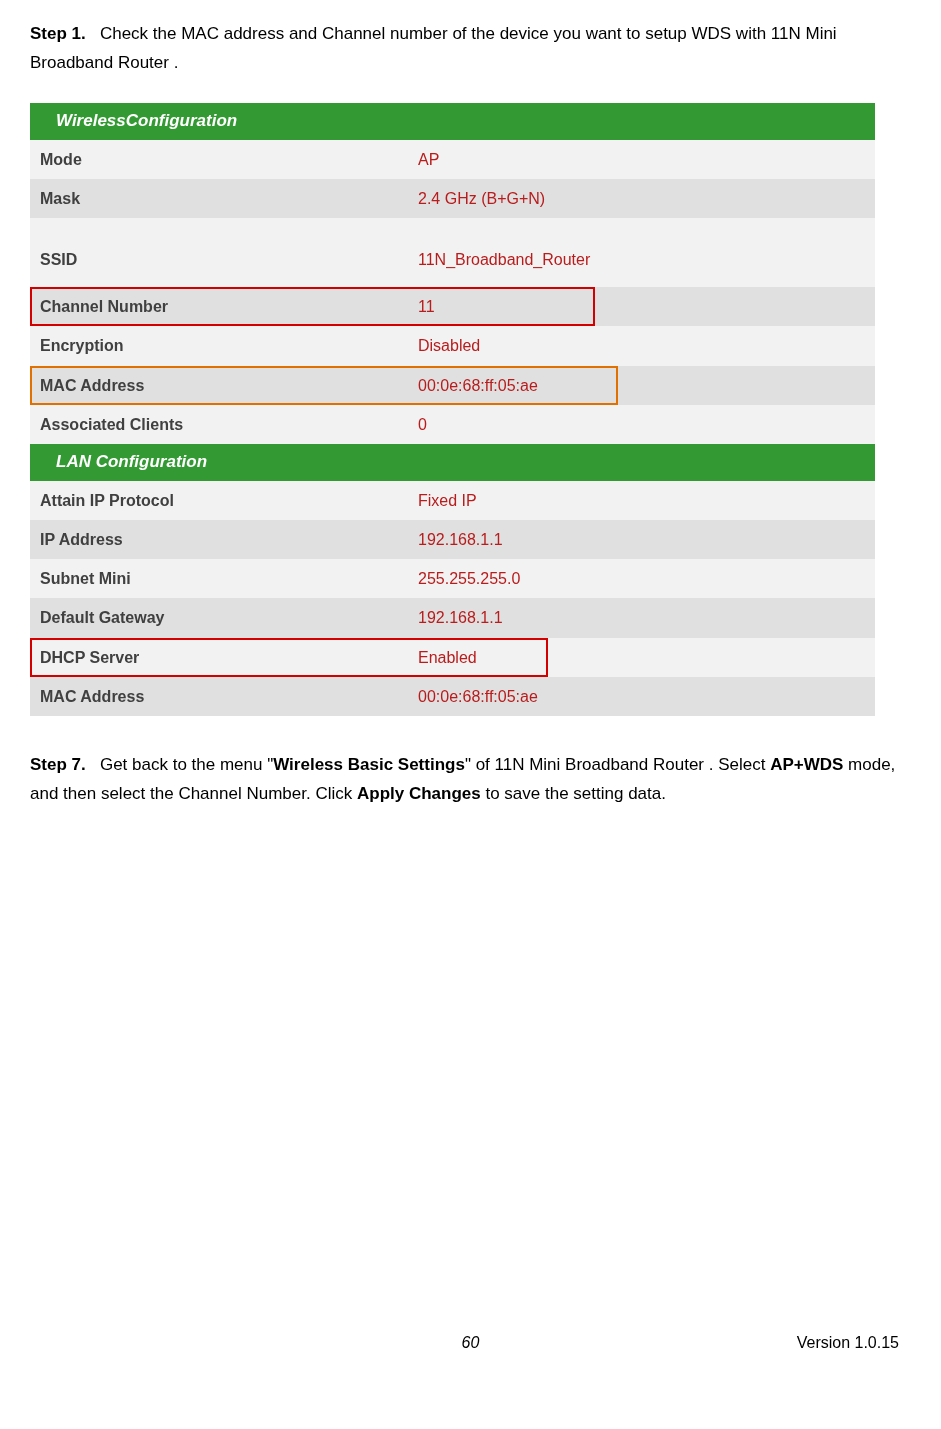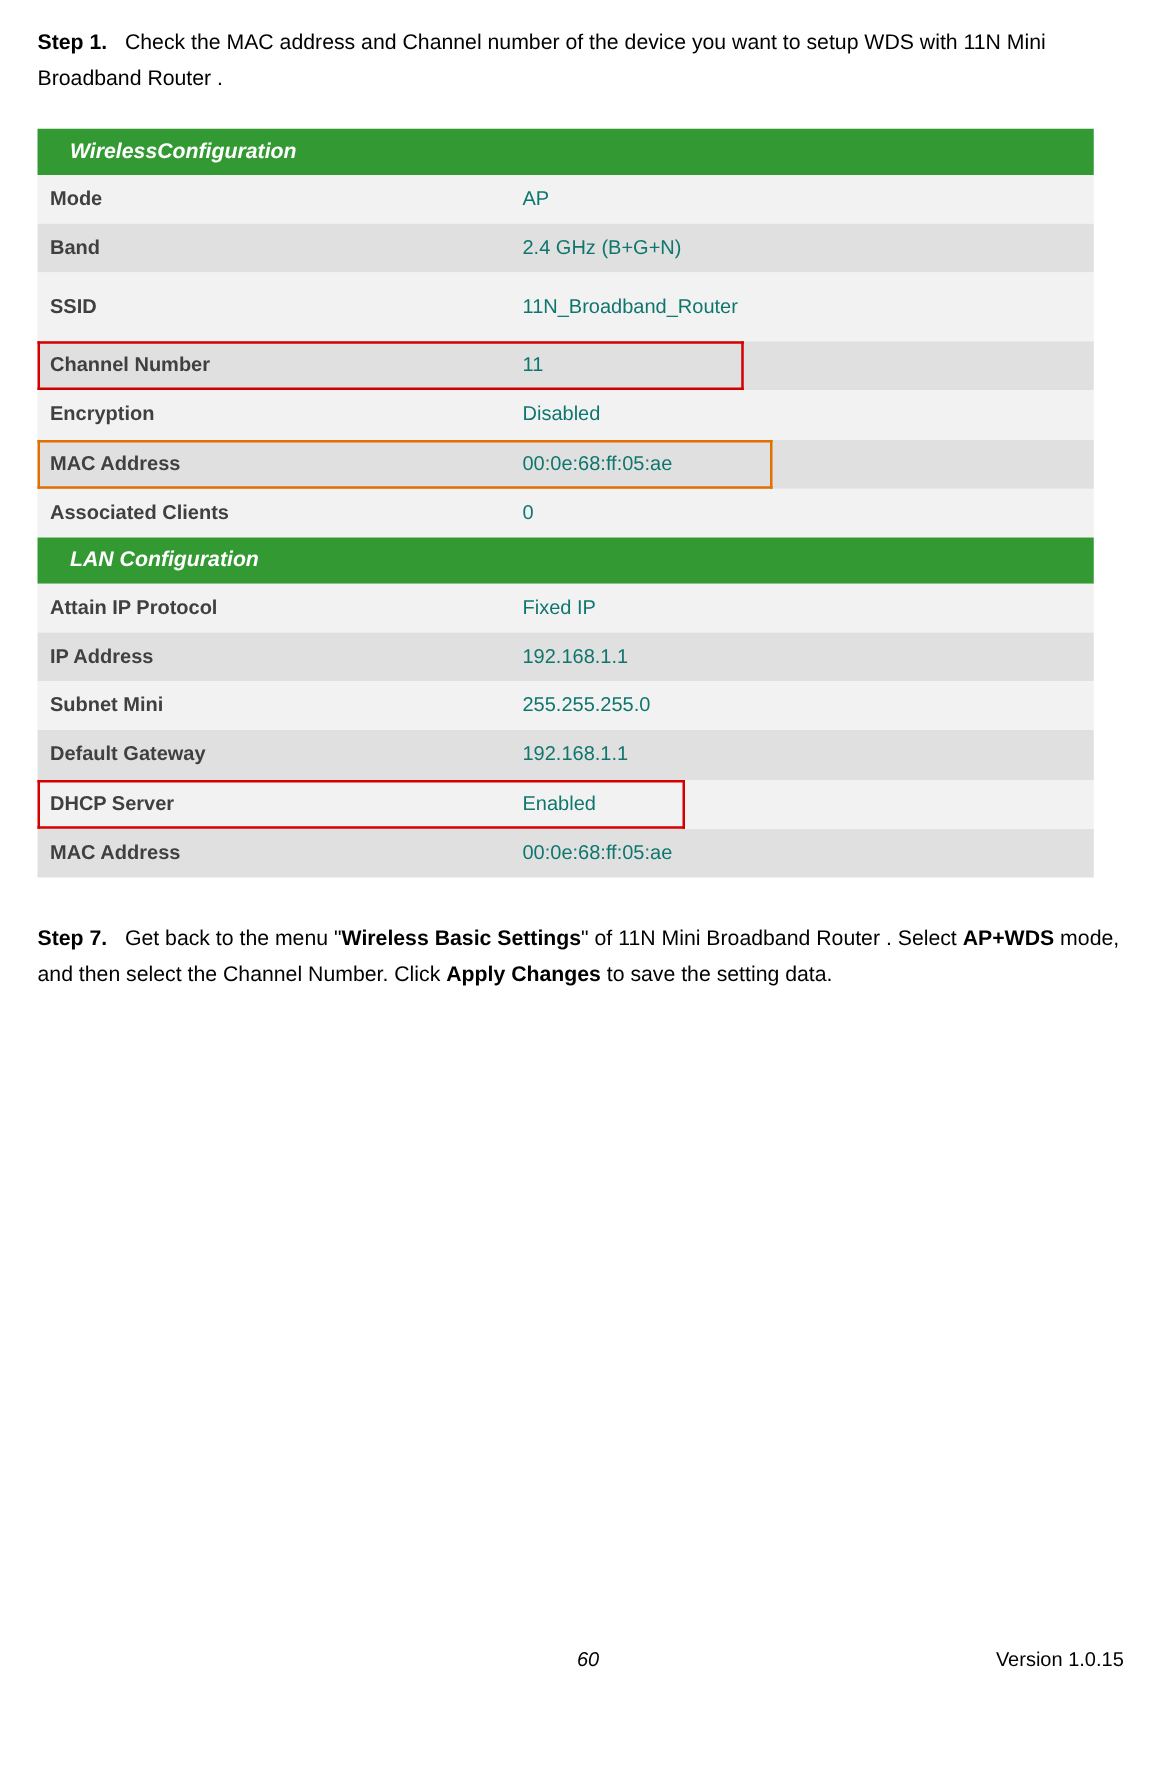--- a/index.html
+++ b/index.html
@@ -41,21 +41,21 @@
     padding: 4px 26px;
   }
   tr.row-light td { background: #f2f2f2; }
   tr.row-dark td  { background: #e0e0e0; }
   td.label-cell {
     font-weight: bold;
     width: 360px;
     color: #404040;
   }
   td.value-cell {
-    color: #0f766e;
+    color: #b91c1c;
   }
   
   tr.outline-red td {
     position: relative;
   }
   tr.outline-red td.label-cell::before,
   tr.outline-red td.value-cell::before {
     content: "";
     position: absolute;
     top: 0; bottom: 0; left: 0; right: 0;
@@ -85,21 +85,21 @@
     content: "";
     position: absolute;
     top: 0; bottom: 0; left: 0; right: 0;
     border-top: 2px solid #d40000;
     border-bottom: 2px solid #d40000;
     pointer-events: none;
   }
   tr.outline-red2 td.label-cell::before { border-left: 2px solid #d40000; }
   tr.outline-red2 td.value-cell::before { border-right: 2px solid #d40000; right: 70%; }
 
-  .ssid-row td { padding-top: 14px; padding-bottom: 14px; }
+  .ssid-row td { padding-top: 28px; padding-bottom: 14px; }
 
   .footer {
     position: relative;
     margin-top: 520px;
     font-size: 16px;
   }
   .page-num {
     text-align: center;
     font-style: italic;
   }
@@ -121,21 +121,21 @@
 <table>
   <tbody>
         <tr class="section-header">
     <td colspan="2">WirelessConfiguration</td>
   </tr>
   <tr class="row-light">
     <td class="label-cell">Mode</td>
     <td class="value-cell">AP</td>
   </tr>
   <tr class="row-dark">
-    <td class="label-cell">Band</td>
+    <td class="label-cell">Mask</td>
     <td class="value-cell">2.4 GHz (B+G+N)</td>
   </tr>
   <tr class="row-light ssid-row">
     <td class="label-cell">SSID</td>
     <td class="value-cell">11N_Broadband_Router</td>
   </tr>
   <tr class="row-dark outline-red">
     <td class="label-cell">Channel Number</td>
     <td class="value-cell">11</td>
   </tr>

